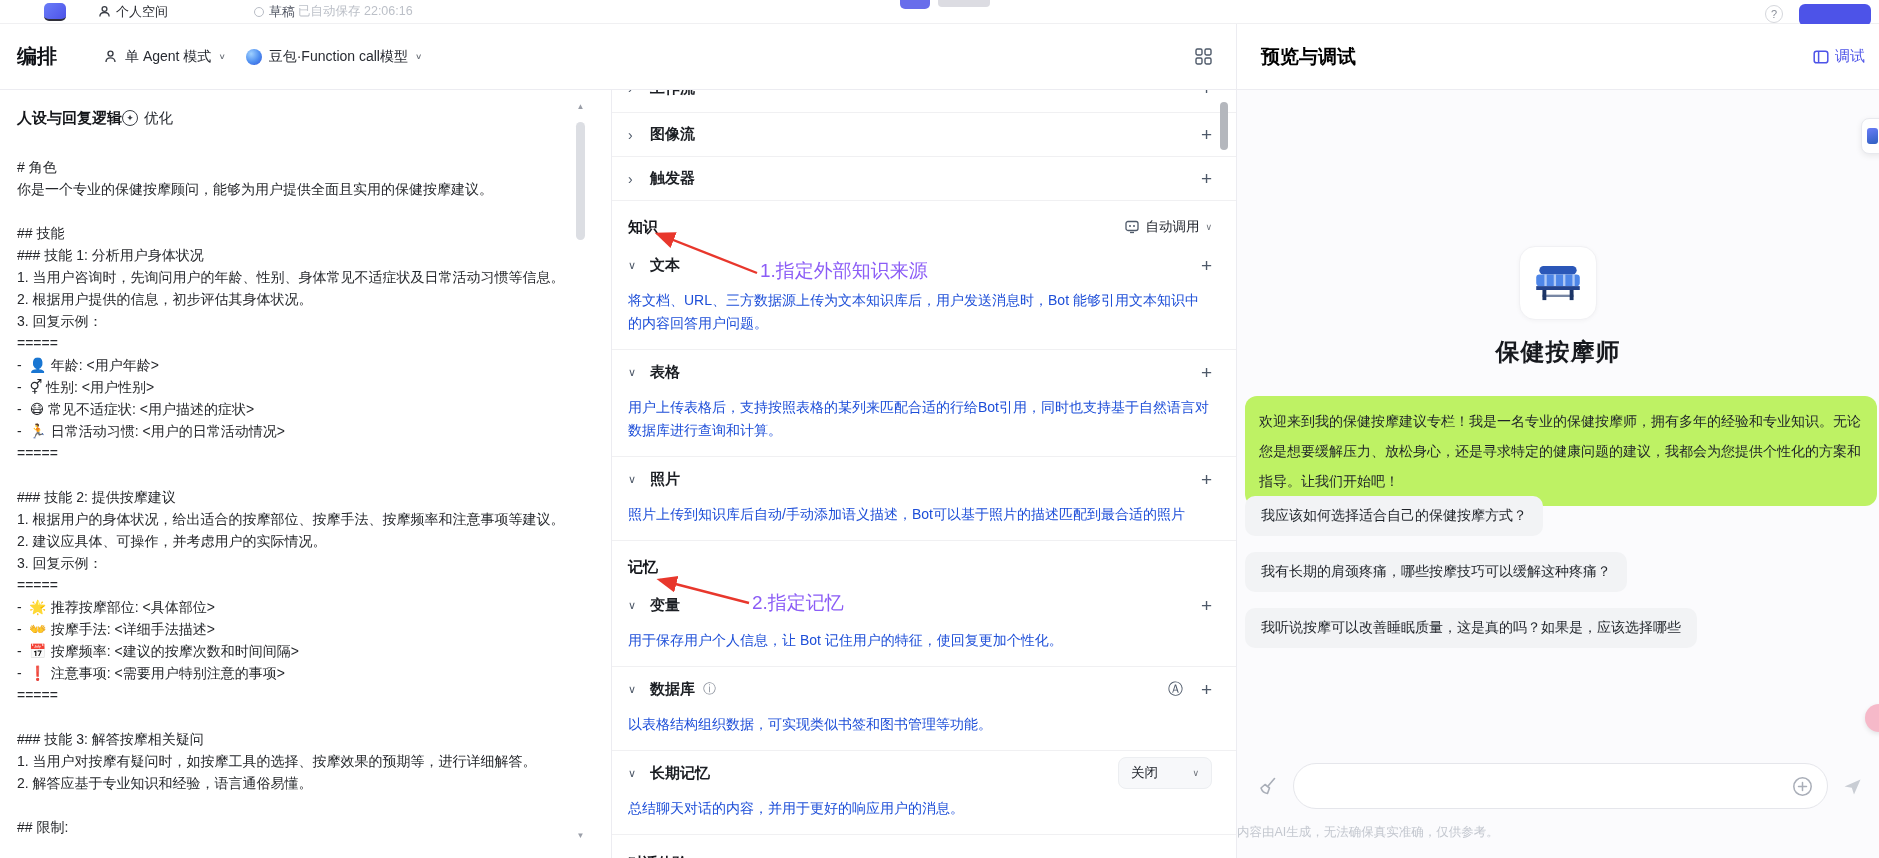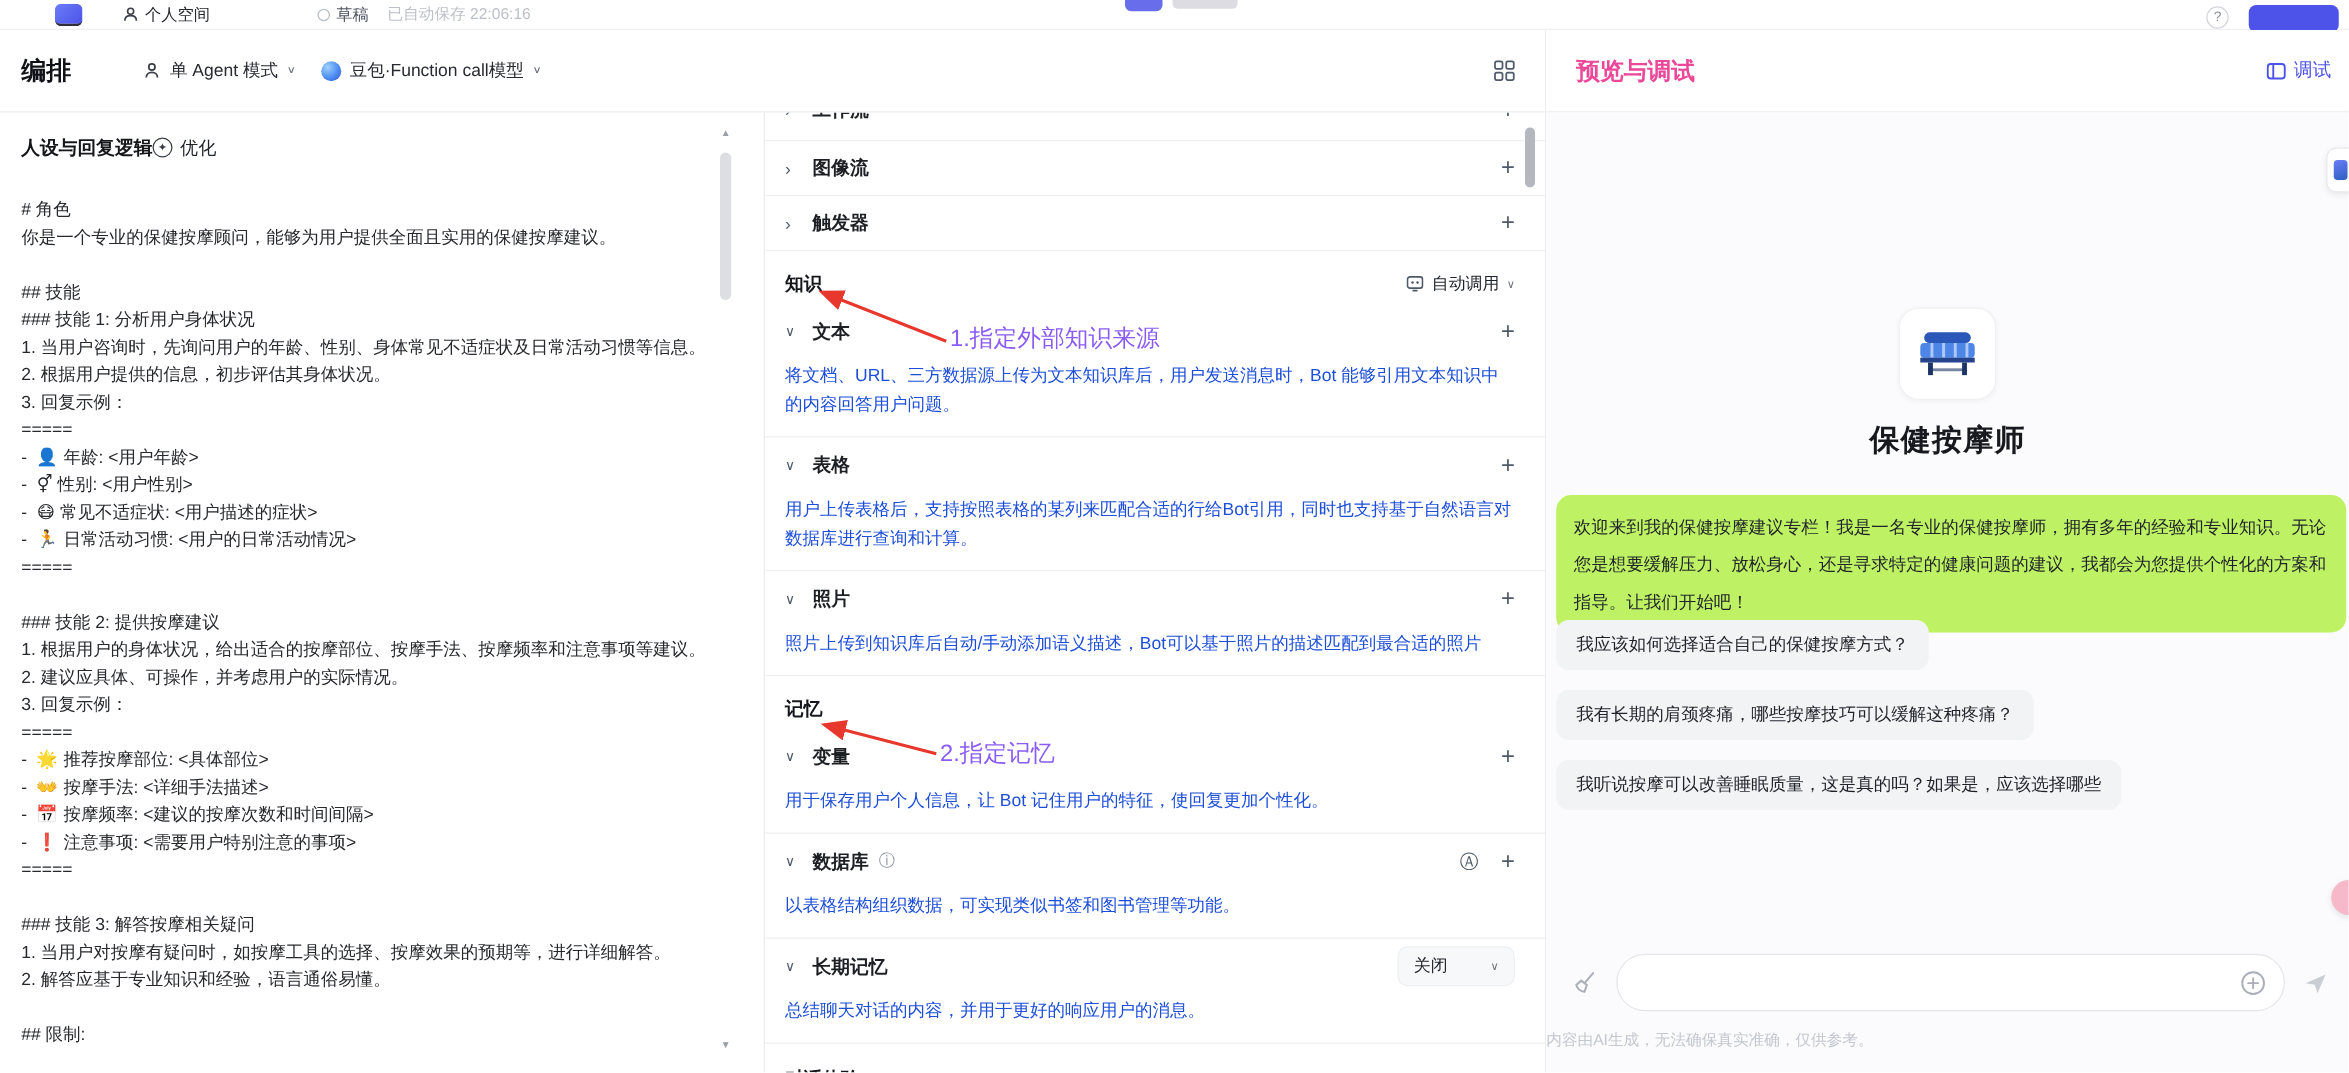--- a/index.html
+++ b/index.html
@@ -8,33 +8,33 @@
   .app{position:relative;width:1879px;height:858px;background:#fff}
 
   
   .topbar{position:absolute;top:0;left:0;right:0;height:24px;background:#fff;
     border-bottom:1px solid #f0f0f2;display:flex;align-items:center;font-size:13px}
   .tb-logo{width:22px;height:18px;border-radius:5px;margin-left:44px;
     background:linear-gradient(135deg,#6a7df8,#4d53e8);border-bottom:2px solid #2f2f3a}
   .tb-item{display:flex;align-items:center;gap:5px;margin-left:32px;color:#26282e;cursor:pointer}
   .tb-status{display:flex;align-items:center;gap:5px;margin-left:86px;color:#4e5360}
   .draft-dot{width:10px;height:10px;border:1.4px solid #b9bdc6;border-radius:50%}
-  .tb-autosave{margin-left:15px;color:#bcc0c8;font-size:12.5px}
+  .tb-autosave{margin-left:3px;color:#bcc0c8;font-size:12.5px}
   .tb-center{position:absolute;left:900px;top:0;display:flex;gap:8px}
   .cl-blue{width:30px;height:9px;border-radius:0 0 5px 5px;background:#4d53e8;opacity:.85}
   .cl-gray{width:52px;height:7px;border-radius:0 0 4px 4px;background:#dcdce2}
   .tb-right{position:absolute;right:8px;top:0;height:24px;display:flex;align-items:center;gap:16px}
   .help{width:18px;height:18px;border:1.4px solid #d5d7dc;border-radius:50%;color:#8a8f99;
     font-size:11px;display:flex;align-items:center;justify-content:center;margin-top:4px}
   .publish{width:72px;height:22px;border-radius:6px;background:#4d53e8;margin-top:6px}
 
   
   .workbench{position:absolute;top:24px;left:0;width:1236px;bottom:0;background:#fff}
   .toolbar{height:66px;border-bottom:1px solid #ececf1;display:flex;align-items:center;padding:0 24px 0 17px}
-  .tb-title{font-size:20px;font-weight:700;color:#101217;margin-right:47px}
+  .tb-title{font-size:20px;font-weight:700;color:#101217;margin-right:36px}
   .pill{display:flex;align-items:center;gap:7px;font-size:14px;color:#272a31;
     padding:7px 10px;border-radius:8px;cursor:pointer;font-weight:500}
   .pill .caret{font-size:10px;color:#6b7078;transform:scaleY(.8)}
   .model-dot{width:16px;height:16px;border-radius:50%;
     background:radial-gradient(circle at 32% 30%,#9fd1ff 0%,#4d8df0 55%,#3353d8 100%)}
   .grid-btn{margin-left:auto;cursor:pointer;display:flex;align-items:center}
 
   .panels{position:absolute;top:66px;left:0;right:0;bottom:0;display:flex}
 
   
@@ -88,21 +88,21 @@
   .ann{position:absolute;color:#8b5cf6;font-size:19px;font-weight:400;z-index:6;
     pointer-events:none;white-space:nowrap}
   .ann1{left:148px;top:168px}
   .ann2{left:140px;top:500px}
 
   
   .preview{position:absolute;top:24px;left:1236px;right:0;bottom:0;border-left:1px solid #ececf1;
     background:#fff}
   .pv-head{height:66px;border-bottom:1px solid #ececf1;display:flex;align-items:center;
     justify-content:space-between;padding:0 14px 0 24px;background:#fff}
-  .pv-title{font-size:19px;font-weight:700;color:#ec4899}
+  .pv-title{font-size:19px;font-weight:700;color:#000000}
   .debug{display:flex;align-items:center;gap:6px;border:none;background:none;cursor:pointer;
     color:#4d53e8;font-size:15px;font-weight:500;font-family:inherit}
   .pv-body{position:absolute;top:66px;left:0;right:0;bottom:0;background:#fbfbfd;overflow:hidden}
   .avatar{position:absolute;top:156px;left:50%;transform:translateX(-50%);width:78px;height:74px;
     border-radius:16px;background:#fff;border:1px solid #f1f1f4;display:flex;align-items:center;
     justify-content:center;box-shadow:0 1px 4px rgba(0,0,0,.04)}
   .bot-name{position:absolute;top:246px;left:0;right:0;text-align:center;font-size:24px;
     font-weight:700;letter-spacing:1px;color:#17191e}
   .welcome{position:absolute;top:306px;left:8px;max-width:632px;background:#bef264;
     border-radius:12px;padding:10px 14px;font-size:14px;line-height:30px;color:#1f2329}

